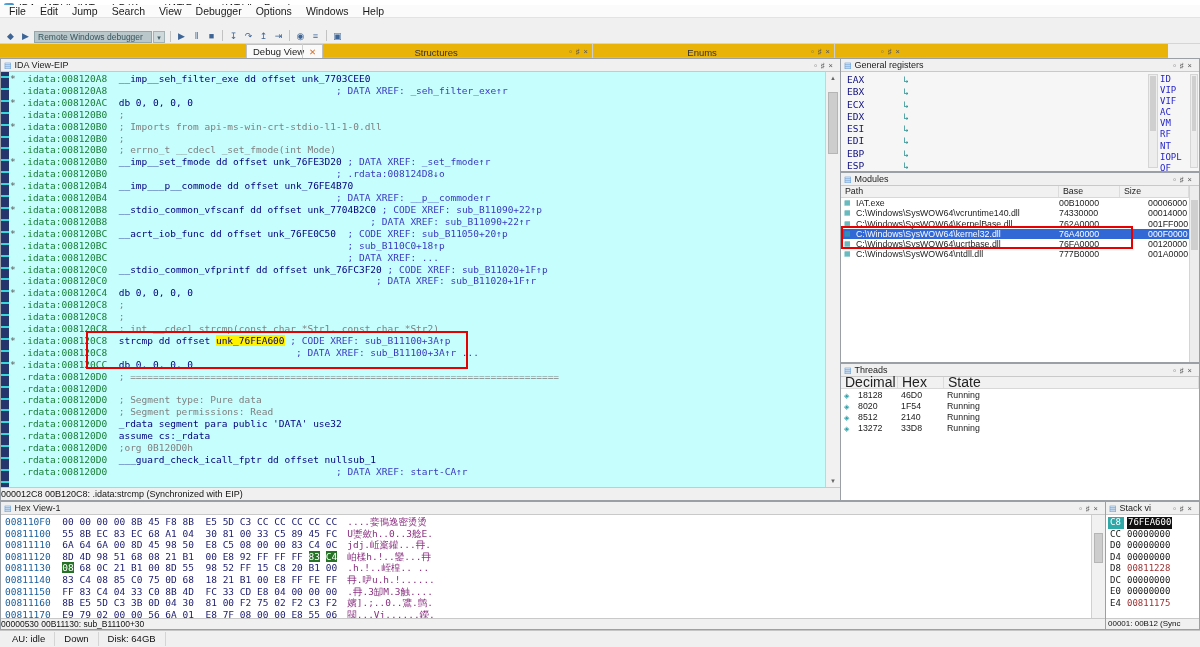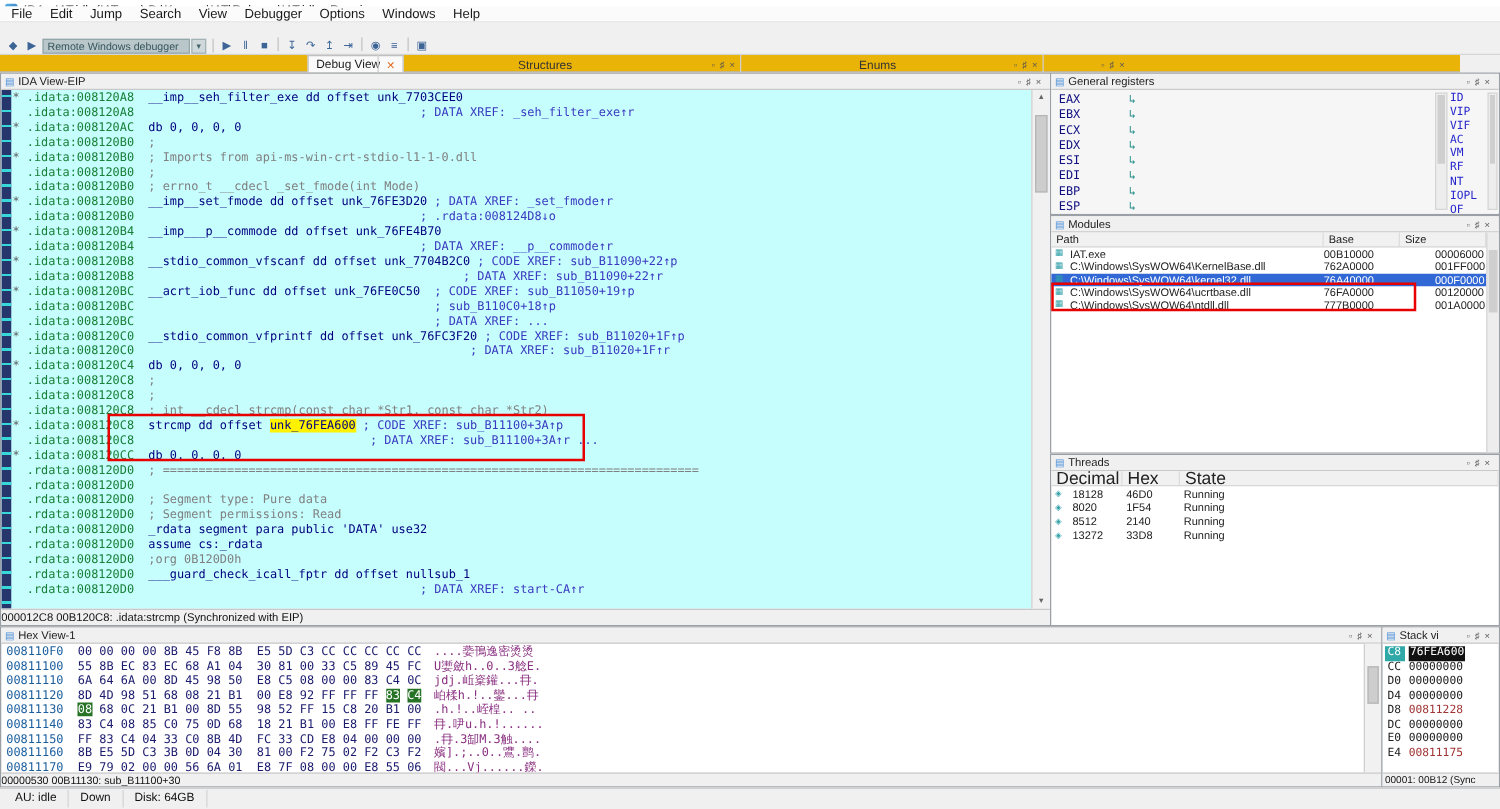--- a/index.html
+++ b/index.html
@@ -234,21 +234,21 @@
         <div class="dl"><span class="st">  </span><span class="a">.idata:008120B0</span><span class="g">  ;</span></div>
         <div class="dl"><span class="st">* </span><span class="a">.idata:008120B0</span><span class="g">  ; Imports from api-ms-win-crt-stdio-l1-1-0.dll</span></div>
         <div class="dl"><span class="st">  </span><span class="a">.idata:008120B0</span><span class="g">  ;</span></div>
         <div class="dl"><span class="st">  </span><span class="a">.idata:008120B0</span><span class="g">  ; errno_t __cdecl _set_fmode(int Mode)</span></div>
         <div class="dl"><span class="st">* </span><span class="a">.idata:008120B0</span><span class="n">  __imp__set_fmode dd offset unk_76FE3D20</span><span class="n"> </span><span class="c">; DATA XREF: _set_fmode↑r</span></div>
         <div class="dl"><span class="st">  </span><span class="a">.idata:008120B0</span><span class="c">                                        ; .rdata:008124D8↓o</span></div>
         <div class="dl"><span class="st">* </span><span class="a">.idata:008120B4</span><span class="n">  __imp___p__commode dd offset unk_76FE4B70</span></div>
         <div class="dl"><span class="st">  </span><span class="a">.idata:008120B4</span><span class="c">                                        ; DATA XREF: __p__commode↑r</span></div>
         <div class="dl"><span class="st">* </span><span class="a">.idata:008120B8</span><span class="n">  __stdio_common_vfscanf dd offset unk_7704B2C0</span><span class="n"> </span><span class="c">; CODE XREF: sub_B11090+22↑p</span></div>
         <div class="dl"><span class="st">  </span><span class="a">.idata:008120B8</span><span class="c">                                              ; DATA XREF: sub_B11090+22↑r</span></div>
-        <div class="dl"><span class="st">* </span><span class="a">.idata:008120BC</span><span class="n">  __acrt_iob_func dd offset unk_76FE0C50</span><span class="n">  </span><span class="c">; CODE XREF: sub_B11050+19↑p</span></div>
+        <div class="dl"><span class="st">* </span><span class="a">.idata:008120BC</span><span class="n">  __acrt_iob_func dd offset unk_76FE0C50</span><span class="n">  </span><span class="c">; CODE XREF: sub_B11050+20↑p</span></div>
         <div class="dl"><span class="st">  </span><span class="a">.idata:008120BC</span><span class="c">                                          ; sub_B110C0+18↑p</span></div>
         <div class="dl"><span class="st">  </span><span class="a">.idata:008120BC</span><span class="c">                                          ; DATA XREF: ...</span></div>
         <div class="dl"><span class="st">* </span><span class="a">.idata:008120C0</span><span class="n">  __stdio_common_vfprintf dd offset unk_76FC3F20</span><span class="n"> </span><span class="c">; CODE XREF: sub_B11020+1F↑p</span></div>
         <div class="dl"><span class="st">  </span><span class="a">.idata:008120C0</span><span class="c">                                               ; DATA XREF: sub_B11020+1F↑r</span></div>
         <div class="dl"><span class="st">* </span><span class="a">.idata:008120C4</span><span class="n">  db 0, 0, 0, 0</span></div>
         <div class="dl"><span class="st">  </span><span class="a">.idata:008120C8</span><span class="g">  ;</span></div>
         <div class="dl"><span class="st">  </span><span class="a">.idata:008120C8</span><span class="g">  ;</span></div>
         <div class="dl"><span class="st">  </span><span class="a">.idata:008120C8</span><span class="g">  ; int __cdecl strcmp(const char *Str1, const char *Str2)</span></div>
         <div class="dl"><span class="st">* </span><span class="a">.idata:008120C8</span><span class="n">  strcmp dd offset </span><span class="y">unk_76FEA600</span><span class="n"> </span><span class="c">; CODE XREF: sub_B11100+3A↑p</span></div>
         <div class="dl"><span class="st">  </span><span class="a">.idata:008120C8</span><span class="c">                                 ; DATA XREF: sub_B11100+3A↑r ...</span></div>
@@ -330,20 +330,26 @@
     </div>
   <div id="mod-rows">
       <div class="mrow">
         <span class="micon">▦</span>
         <span class="mpath">IAT.exe</span>
         <span class="mbase">00B10000</span>
         <span class="msize">00006000</span>
       </div>
       <div class="mrow">
         <span class="micon">▦</span>
+        <span class="mpath">C:\Windows\SysWOW64\vcruntime140.dll</span>
+        <span class="mbase">74330000</span>
+        <span class="msize">00014000</span>
+      </div>
+      <div class="mrow">
+        <span class="micon">▦</span>
         <span class="mpath">C:\Windows\SysWOW64\KernelBase.dll</span>
         <span class="mbase">762A0000</span>
         <span class="msize">001FF000</span>
       </div>
       <div class="mrow sel">
         <span class="micon">▦</span>
         <span class="mpath">C:\Windows\SysWOW64\kernel32.dll</span>
         <span class="mbase">76A40000</span>
         <span class="msize">000F0000</span>
       </div>

